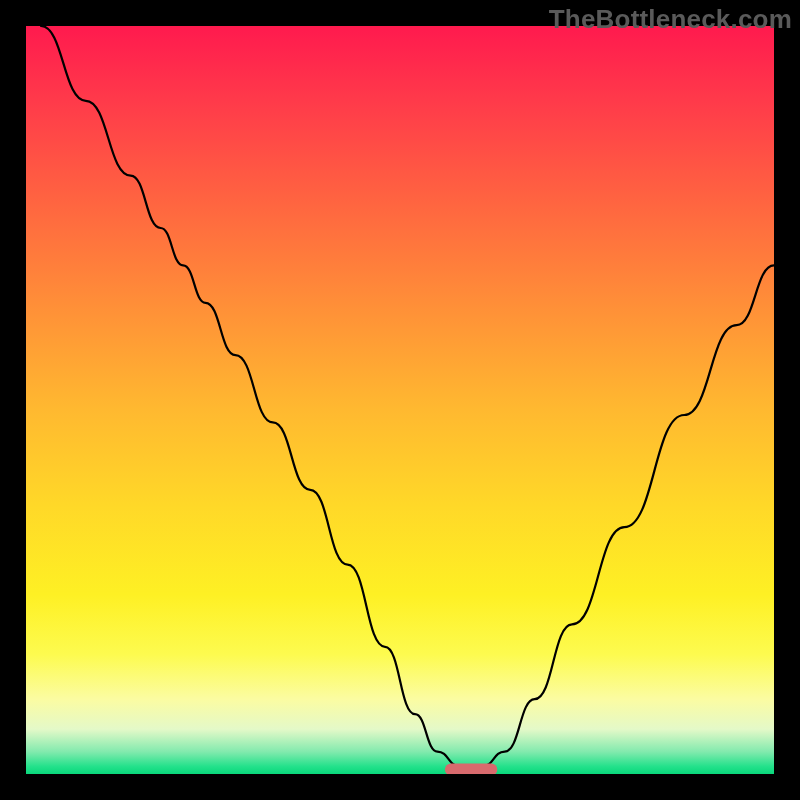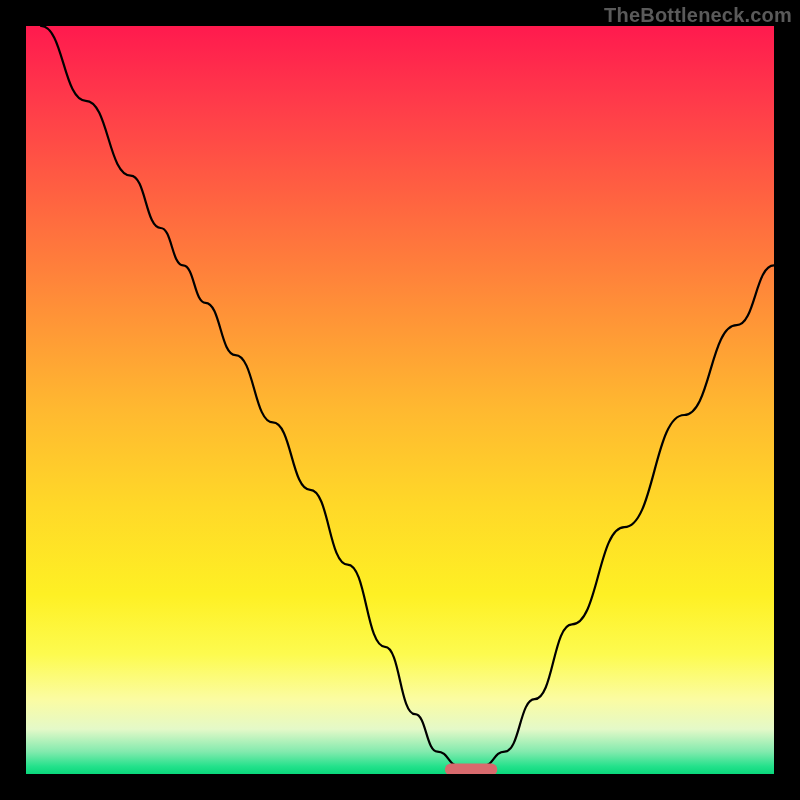--- a/index.html
+++ b/index.html
@@ -31,21 +31,21 @@
       #83eaae 97%,
       #23e18b 99%,
       #09d77b 100%
     );
   }
   .watermark {
     position: absolute;
     top: 4px;
     right: 8px;
     font-family: Arial, Helvetica, sans-serif;
-    font-size: 20px;
+    font-size: 26px;
     font-weight: 600;
     color: #5a5a5a;
     letter-spacing: 0.2px;
   }
   svg.plot {
     position: absolute;
     left: 0;
     top: 0;
     width: 748px;
     height: 748px;

